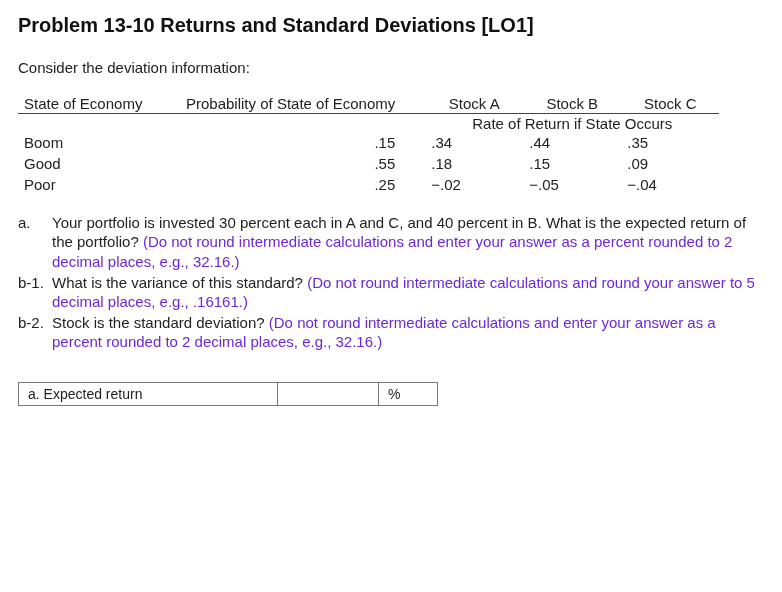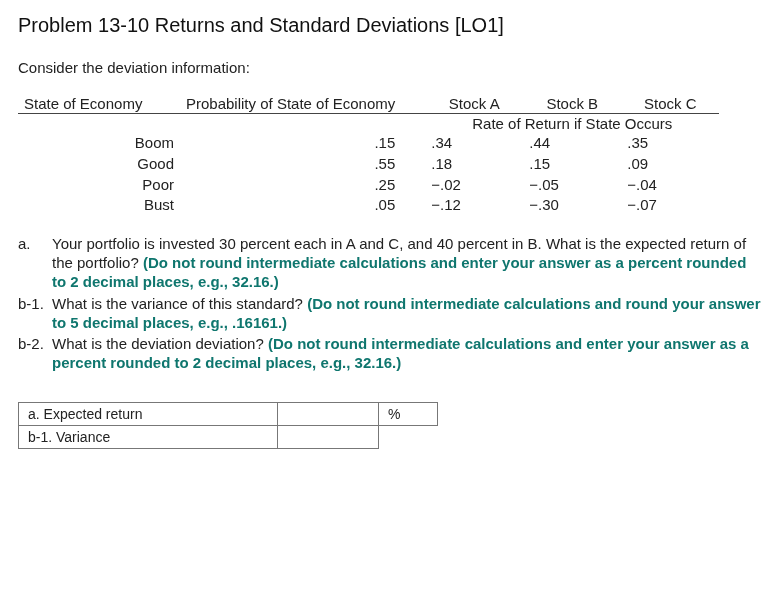--- a/index.html
+++ b/index.html
@@ -5,58 +5,58 @@
   body {
     font-family: Arial, Helvetica, sans-serif;
     font-size: 15px;
     color: #222;
     margin: 14px 18px;
     width: 746px;
     background: #fff;
   }
   h1.title {
     font-size: 20px;
-    font-weight: normal;
+    font-weight: bold;
     margin: 0 0 22px 0;
     color: #111;
   }
   p.intro {
     margin: 0 0 18px 0;
   }
   table.data {
     border-collapse: collapse;
     font-size: 15px;
   }
   table.data th, table.data td {
     padding: 1px 6px;
     font-weight: normal;
     white-space: nowrap;
   }
-  .col-state { width: 150px; text-align: right;}
+  .col-state { width: 150px; text-align: left;}
   .col-prob  { width: 140px; text-align: right; padding-right: 30px !important;}
   .col-stk   { width: 86px; text-align: left;}
   .hdr-cell  { text-align: center; border-bottom: 1px solid #444; vertical-align: bottom;}
   .first-hdr { text-align: left; border-bottom: 1px solid #444; vertical-align: bottom;}
   .rate-title { text-align: center; padding-bottom: 4px;}
   .state-row td { line-height: 1.25;}
   ol.parts {
     list-style: none;
     padding: 0;
     margin: 18px 0;
   }
   ol.parts li {
     display: flex;
     margin-bottom: 2px;
     line-height: 1.28;
   }
   .plabel {
     width: 34px; flex:none;
     font-weight: normal;
   }
-  .red { color: #0f766e; font-weight: bold;}
+  .red { color: #6d28d9; font-weight: normal;}
   table.answers {
     border-collapse: collapse;
     font-size: 14px;
     margin-top: 30px;
   }
   table.answers td {
     border: 1px solid #777;
     padding: 1px 9px;
     height: 20px;
     vertical-align: middle;
@@ -106,57 +106,45 @@
     <td class="col-stk">.15</td>
     <td class="col-stk">.09</td>
   </tr>
   <tr class="state-row">
     <td class="col-state">Poor</td>
     <td class="col-prob">.25</td>
     <td class="col-stk">−.02</td>
     <td class="col-stk">−.05</td>
     <td class="col-stk">−.04</td>
   </tr>
-  <tr class="state-row">
-    <td class="col-state">Bust</td>
-    <td class="col-prob">.05</td>
-    <td class="col-stk">−.12</td>
-    <td class="col-stk">−.30</td>
-    <td class="col-stk">−.07</td>
-  </tr>
 </tbody>
   </table>
 
 <ol class="parts">
   <li>
     <span class="plabel">a.</span>
     <span>
       <span>Your portfolio is invested 30 percent each in A and C, and 40 percent in B. What is the expected return of the portfolio? </span><span class="red">(Do not round intermediate calculations and enter your answer as a percent rounded to 2 decimal places, e.g., 32.16.)</span>
     </span>
   </li>
   <li>
     <span class="plabel bold">b-1.</span>
     <span>
       <span>What is the variance of this standard? </span><span class="red">(Do not round intermediate calculations and round your answer to 5 decimal places, e.g., .16161.)</span>
     </span>
   </li>
   <li>
     <span class="plabel bold">b-2.</span>
     <span>
-      <span>What is the deviation deviation? </span><span class="red">(Do not round intermediate calculations and enter your answer as a percent rounded to 2 decimal places, e.g., 32.16.)</span>
+      <span>Stock is the standard deviation? </span><span class="red">(Do not round intermediate calculations and enter your answer as a percent rounded to 2 decimal places, e.g., 32.16.)</span>
     </span>
   </li>
 </ol>
 
 <table class="answers">
   <tbody>
       <tr>
     <td class="lab"><span class="bold">a.</span> Expected return</td>
     <td class="inp"><input class="field" type="text" style=""></td>
     <td class="unit">%</td>
   </tr>
-  <tr>
-    <td class="lab"><span class="bold">b-1.</span> Variance</td>
-    <td class="inp"><input class="field" type="text" style=""></td>
-    <td class="nounit"></td>
-  </tr>
 </tbody>
   </table>
 
 </body></html>

